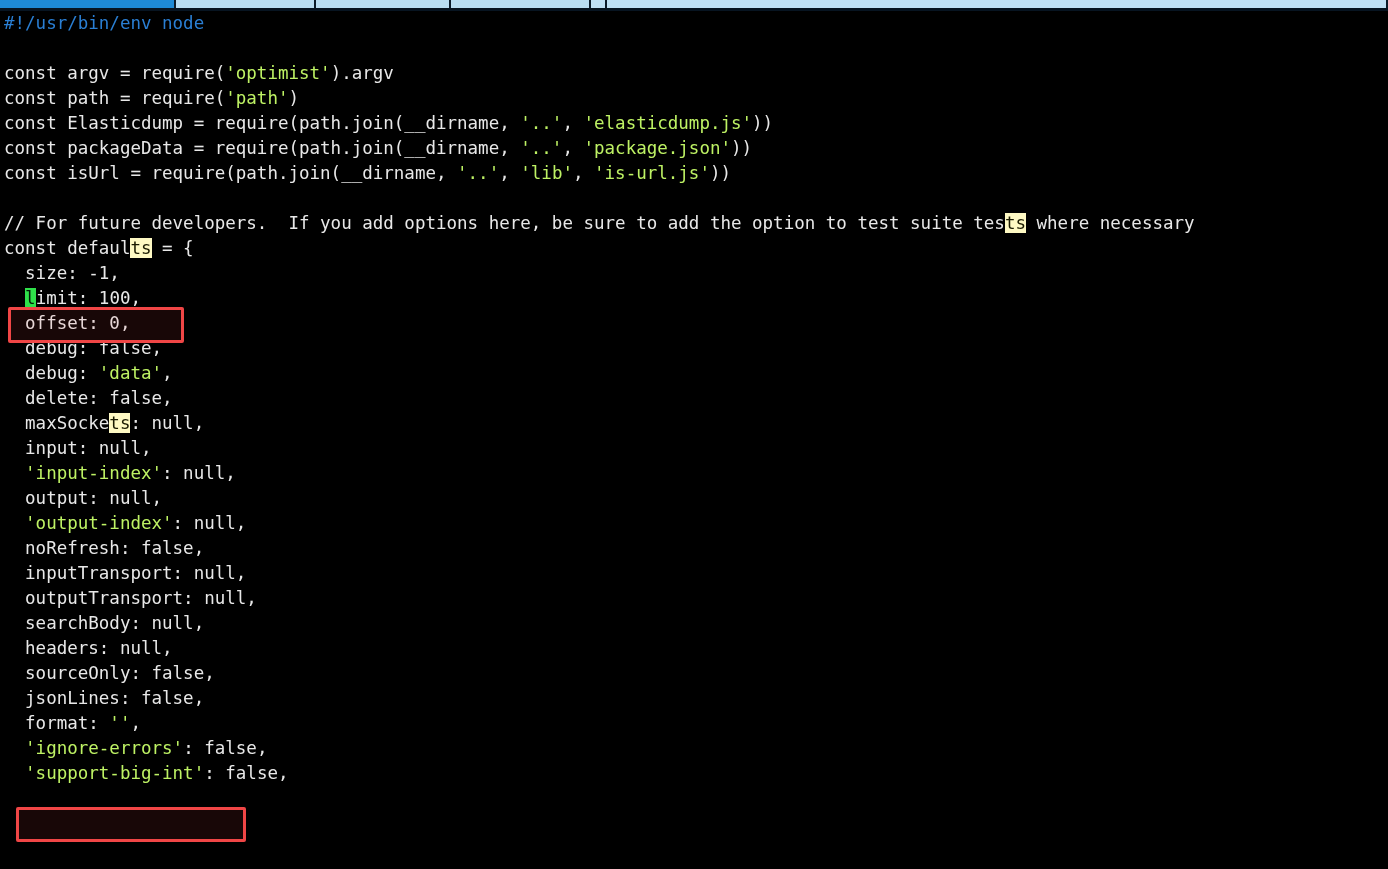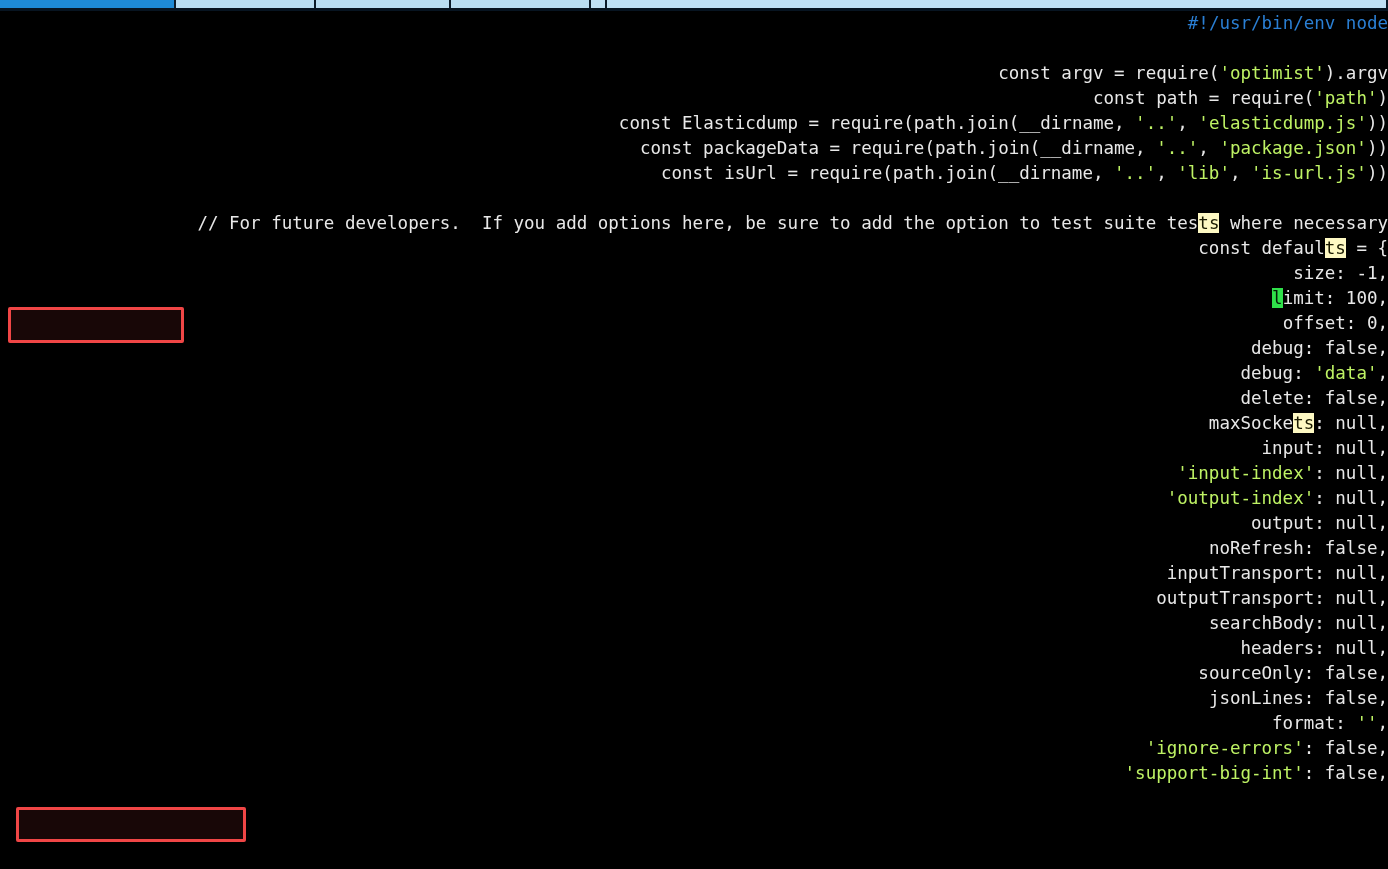--- a/index.html
+++ b/index.html
@@ -50,21 +50,20 @@
     width: 1388px;
     height: 858px;
     background: #000000;
     color: #e6e6e6;
     font-family: "DejaVu Sans Mono", "Liberation Mono", monospace;
     font-size: 17.5px;
     line-height: 25px;
     letter-spacing: 0px;
     padding: 0;
     box-sizing: border-box;
-    text-align: right;
   }
   .line {
     height: 25px;
     white-space: pre;
     padding-left: 4px;
     position: relative;
   }
 
   
   .c-shebang { color: #2a7fd4; }
@@ -120,22 +119,22 @@
     <div class="line"><span class="c-plain">const defaul</span><span class="hl-yellow">ts</span><span class="c-plain"> = {</span></div>
     <div class="line"><span class="c-plain">  size: -1,</span></div>
     <div class="line"><span class="c-plain">  </span><span class="hl-green">l</span><span class="c-plain">imit: 100,</span></div>
     <div class="line"><span class="c-plain">  offset: 0,</span></div>
     <div class="line"><span class="c-plain">  debug: false,</span></div>
     <div class="line"><span class="c-plain">  debug: </span><span class="c-string">'data'</span><span class="c-plain">,</span></div>
     <div class="line"><span class="c-plain">  delete: false,</span></div>
     <div class="line"><span class="c-plain">  maxSocke</span><span class="hl-yellow">ts</span><span class="c-plain">: null,</span></div>
     <div class="line"><span class="c-plain">  input: null,</span></div>
     <div class="line"><span class="c-plain">  </span><span class="c-string">'input-index'</span><span class="c-plain">: null,</span></div>
+    <div class="line"><span class="c-plain">  output: null,</span></div>
     <div class="line"><span class="c-plain">  </span><span class="c-string">'output-index'</span><span class="c-plain">: null,</span></div>
-    <div class="line"><span class="c-plain">  output: null,</span></div>
     <div class="line"><span class="c-plain">  noRefresh: false,</span></div>
     <div class="line"><span class="c-plain">  inputTransport: null,</span></div>
     <div class="line"><span class="c-plain">  outputTransport: null,</span></div>
     <div class="line"><span class="c-plain">  searchBody: null,</span></div>
     <div class="line"><span class="c-plain">  headers: null,</span></div>
     <div class="line"><span class="c-plain">  sourceOnly: false,</span></div>
     <div class="line"><span class="c-plain">  jsonLines: false,</span></div>
     <div class="line"><span class="c-plain">  format: </span><span class="c-string">''</span><span class="c-plain">,</span></div>
     <div class="line"><span class="c-plain">  </span><span class="c-string">'ignore-errors'</span><span class="c-plain">: false,</span></div>
     <div class="line"><span class="c-plain">  </span><span class="c-string">'support-big-int'</span><span class="c-plain">: false,</span></div>

